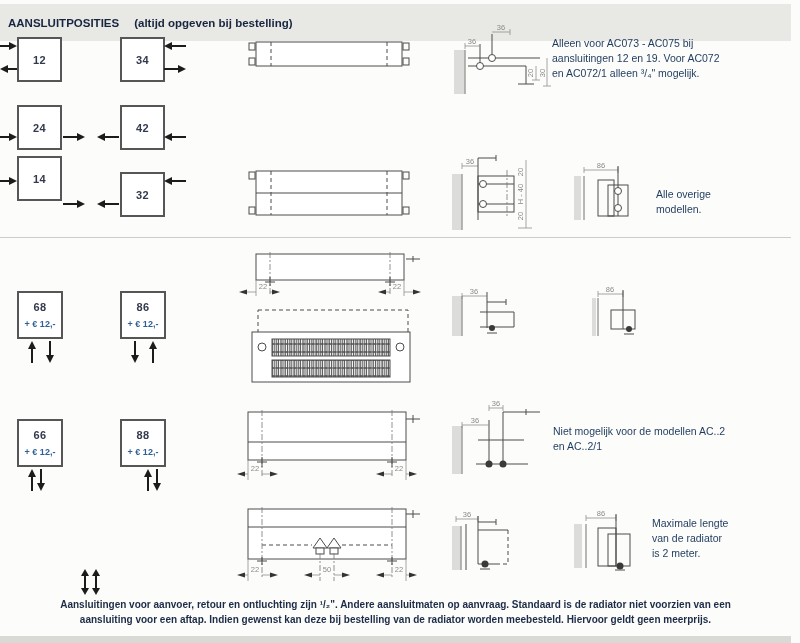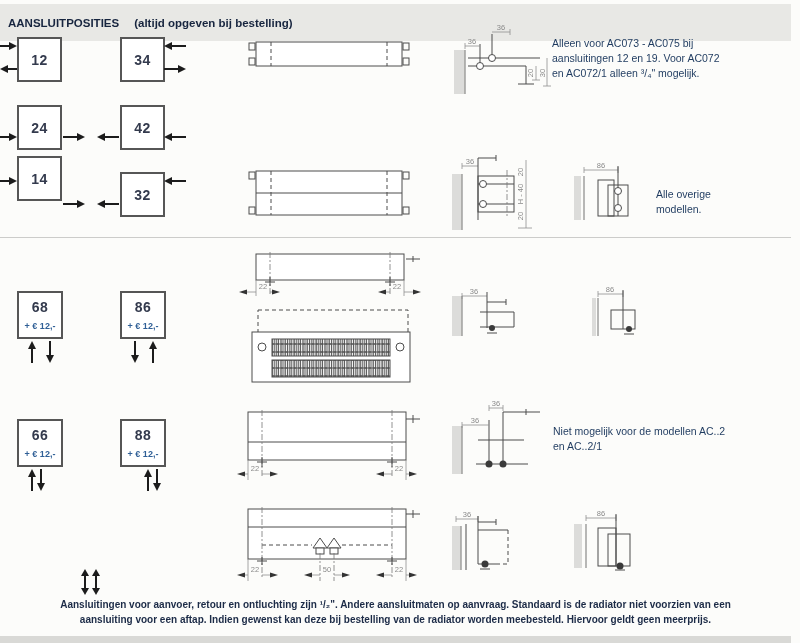--- a/index.html
+++ b/index.html
@@ -5,21 +5,21 @@
   html,body{margin:0;padding:0;background:#fff;}
   .page{position:relative;width:800px;height:643px;background:#fcfcfa;overflow:hidden;
         font-family:"Liberation Sans",sans-serif;}
   .hdr{position:absolute;left:0;top:4px;width:791px;height:37px;background:#e8e8e5;
        display:flex;align-items:center;padding-left:8px;box-sizing:border-box;
        color:#17253f;font-size:11.5px;gap:15px;}
   .hdr .ttl{font-weight:bold;}
   .hdr .sub{font-weight:bold;}
   .pbox{position:absolute;width:41px;height:41px;border:2px solid #565656;background:#fff;
         display:flex;flex-direction:column;align-items:center;justify-content:center;}
-  .pbox .code{font-size:14px;font-weight:bold;color:#333a4d;letter-spacing:.5px;}
+  .pbox .code{font-size:11px;font-weight:bold;color:#333a4d;letter-spacing:.5px;}
   .pbox.priced{width:42px;height:44px;}
   .pbox .price{font-size:9px;font-weight:bold;color:#2f5f96;white-space:nowrap;margin-top:6px;}
   .arr{position:absolute;}
   .arr line{stroke:#1c1c1c;stroke-width:2;}
   .arr polygon{fill:#1c1c1c;}
   .note{position:absolute;color:#1e3a5f;font-size:10.5px;line-height:1.45;white-space:pre-line;}
   .tech{position:absolute;}
   .tech line,.tech rect,.tech circle,.tech path,.tech polygon,.tech polyline{
         stroke:#4d4d4d;stroke-width:1;fill:none;}
   .tech .white{fill:#fff;}
@@ -442,19 +442,22 @@
     <line x1="43" y1="64" x2="53" y2="64"></line>
   </svg>
 
   <div class="note" style="left:552px;top:36px;width:240px">Alleen voor AC073 - AC075 bij
 aansluitingen 12 en 19. Voor AC072
 en AC072/1 alleen ³/₄" mogelijk.</div>
   <div class="note" style="left:656px;top:187px;width:110px">Alle overige
 modellen.</div>
   <div class="note" style="left:553px;top:424px;width:252px">Niet mogelijk voor de modellen AC..2
 en AC..2/1</div>
+  <div class="note" style="left:652px;top:516px;width:130px">Maximale lengte
+van de radiator
+is 2 meter.</div>
 
   <div class="divider"></div>
   <div class="footer">Aansluitingen voor aanvoer, retour en ontluchting zijn ¹/₂". Andere aansluitmaten op aanvraag. Standaard is de radiator niet voorzien van een
 aansluiting voor een aftap. Indien gewenst kan deze bij bestelling van de radiator worden meebesteld. Hiervoor geldt geen meerprijs.</div>
   <div class="botbar"></div>
 
 </div>
 
 </body></html>

